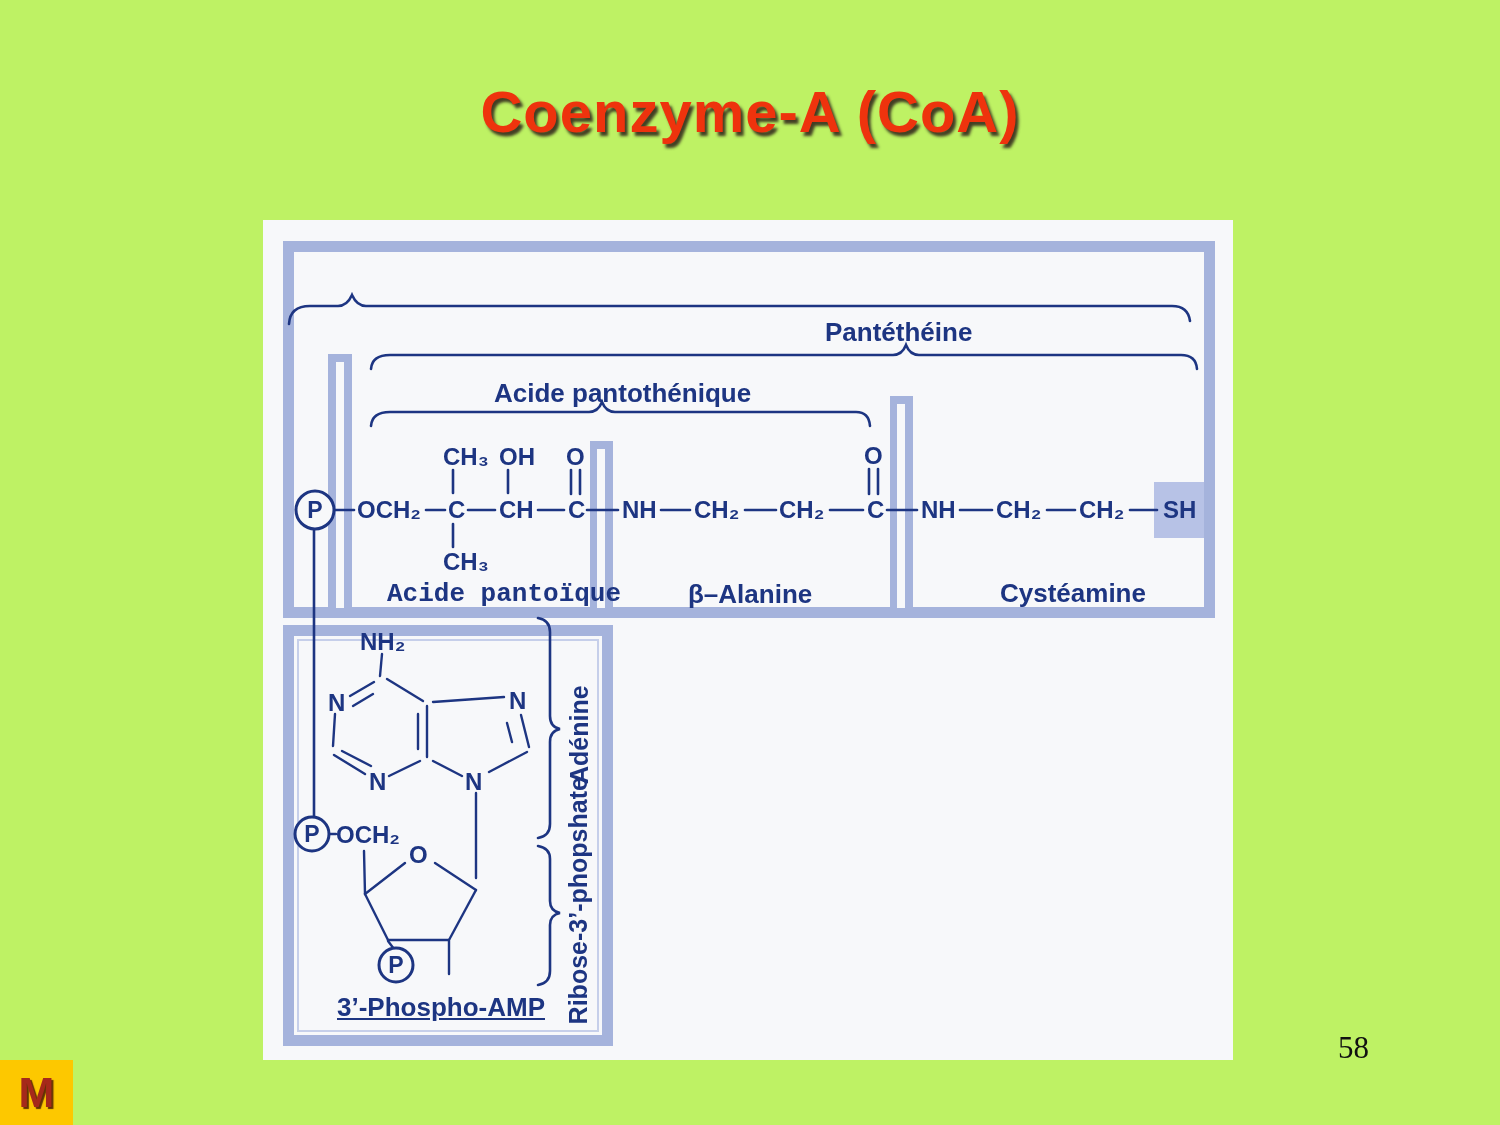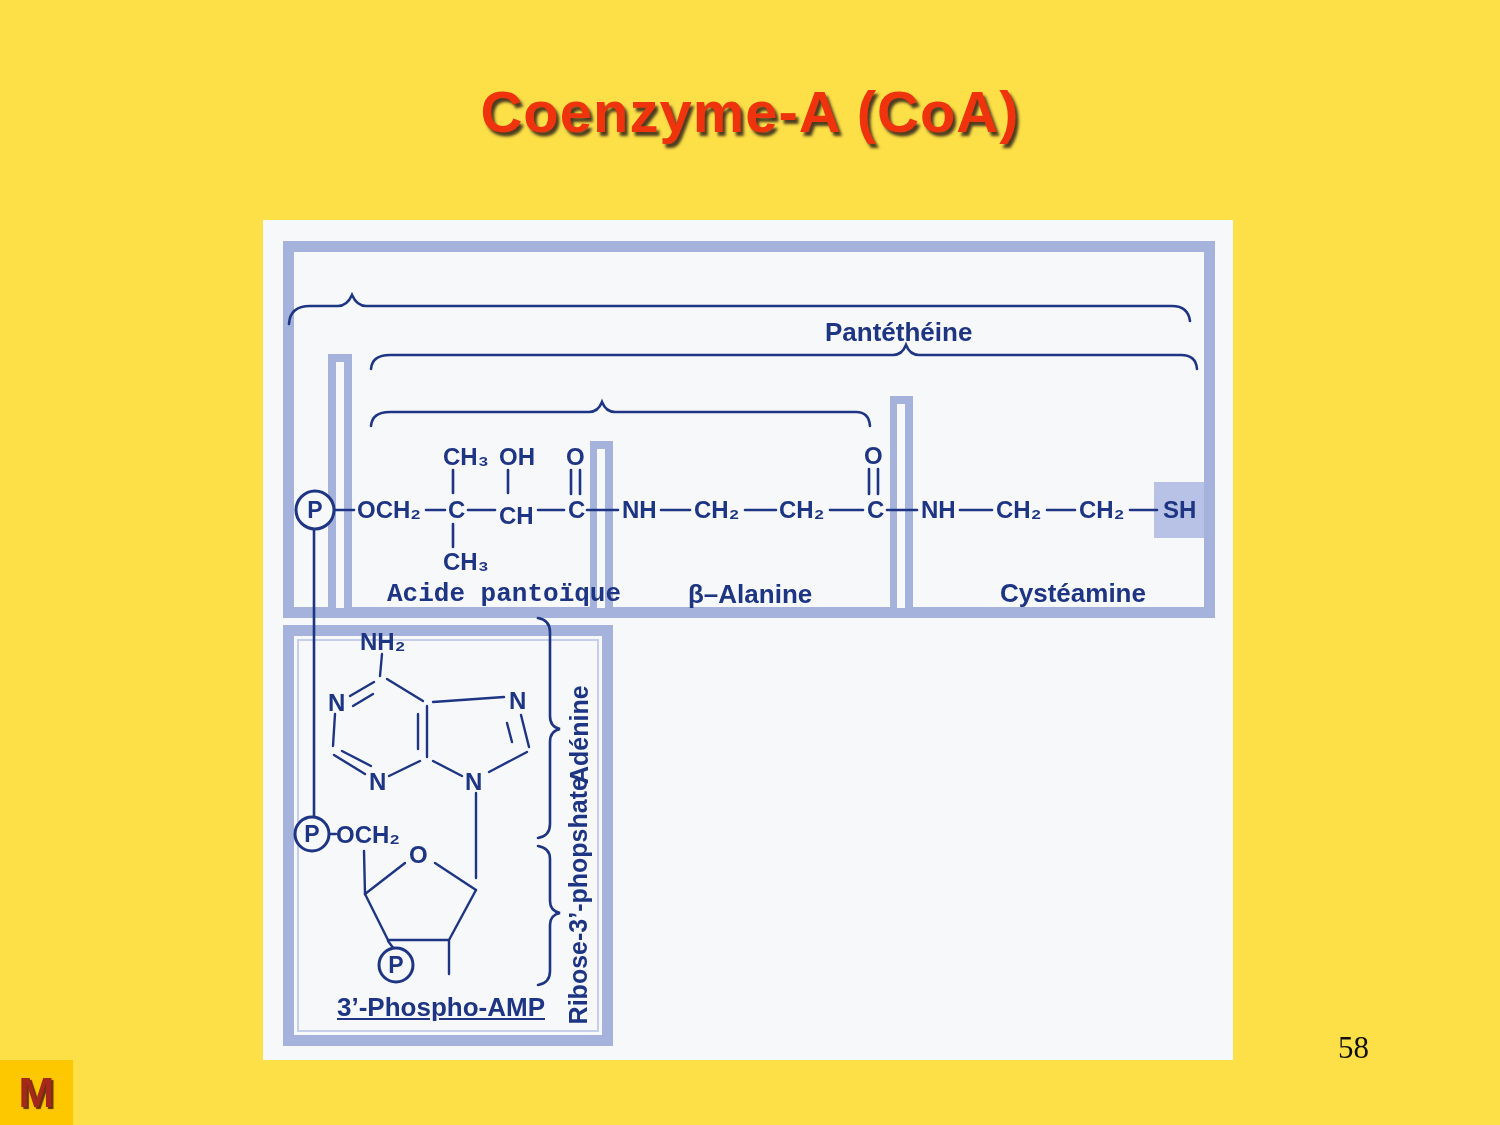--- a/index.html
+++ b/index.html
@@ -1,16 +1,16 @@
 <!DOCTYPE html>
 <html><head>
 <meta charset="utf-8">
 <style>
   html,body{margin:0;padding:0;background:#ffffff;}
-  .slide{position:relative;width:1500px;height:1125px;background:#fde047;overflow:hidden;
+  .slide{position:relative;width:1500px;height:1125px;background:#bef264;overflow:hidden;
          font-family:"Liberation Sans",sans-serif;}
   .title{position:absolute;left:0;top:78px;width:1500px;text-align:center;
          font-size:58px;font-weight:bold;letter-spacing:1px;color:#ee330d;
          text-shadow:3px 4px 3px rgba(45,30,25,0.85);}
   .scan{position:absolute;left:263px;top:220px;width:970px;height:840px;background:#f7f8fa;}
   .box{position:absolute;border:11px solid #a5b3dc;box-sizing:border-box;}
   .top-box{left:283px;top:241px;width:932px;height:377px;}
   .bottom-box{left:283px;top:625px;width:330px;height:421px;}
   .inner-rule{position:absolute;left:3px;top:3px;right:3px;bottom:3px;border:2px solid #c6cfea;}
   .wall{position:absolute;background:#a5b3dc;}
@@ -113,29 +113,30 @@
       <line x1="449" y1="941" x2="449" y2="974"></line>
     </g>
     <g stroke="#1d3582" stroke-width="3" fill="#f7f8fa">
       <circle cx="315" cy="510" r="19"></circle>
       <circle cx="312" cy="834" r="17"></circle>
       <circle cx="396" cy="965" r="17"></circle>
     </g>
   </svg>
 
   <span class="lbl f26" style="left:825px;top:318px;">Pantéthéine</span>
+  <span class="lbl f26" style="left:494px;top:379px;">Acide pantothénique</span>
 
   <span class="lbl f26" style="left:387px;top:580px;font-family:Liberation Mono, monospace;">Acide pantoïque</span>
   <span class="lbl f26" style="left:688px;top:580px;">β–Alanine</span>
   <span class="lbl f26" style="left:1000px;top:579px;">Cystéamine</span>
 
   <span class="lbl f23 pletter" style="left:305px;top:498px;">P</span>
   <span class="lbl f24" style="left:357px;top:497px;">OCH₂</span>
   <span class="lbl f24" style="left:448px;top:497px;">C</span>
-  <span class="lbl f24" style="left:499px;top:497px;margin-top:6px;">CH</span>
+  <span class="lbl f24" style="left:499px;top:497px;">CH</span>
   <span class="lbl f24" style="left:568px;top:497px;">C</span>
   <span class="lbl f24" style="left:622px;top:497px;">NH</span>
   <span class="lbl f24" style="left:694px;top:497px;">CH₂</span>
   <span class="lbl f24" style="left:779px;top:497px;">CH₂</span>
   <span class="lbl f24" style="left:867px;top:497px;">C</span>
   <span class="lbl f24" style="left:921px;top:497px;">NH</span>
   <span class="lbl f24" style="left:996px;top:497px;">CH₂</span>
   <span class="lbl f24" style="left:1079px;top:497px;">CH₂</span>
   <span class="lbl f24" style="left:1163px;top:497px;">SH</span>
 

